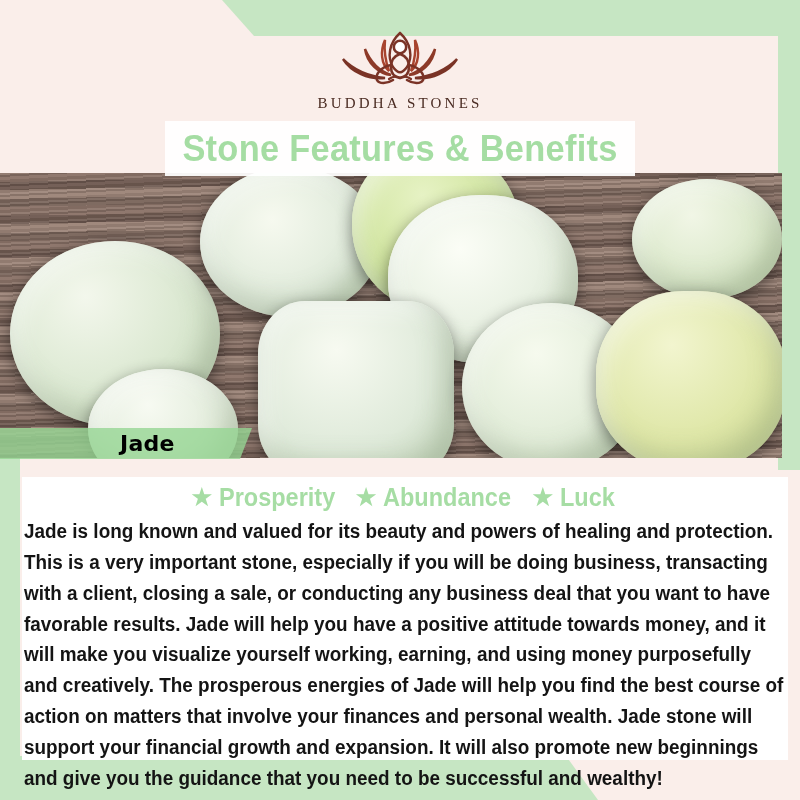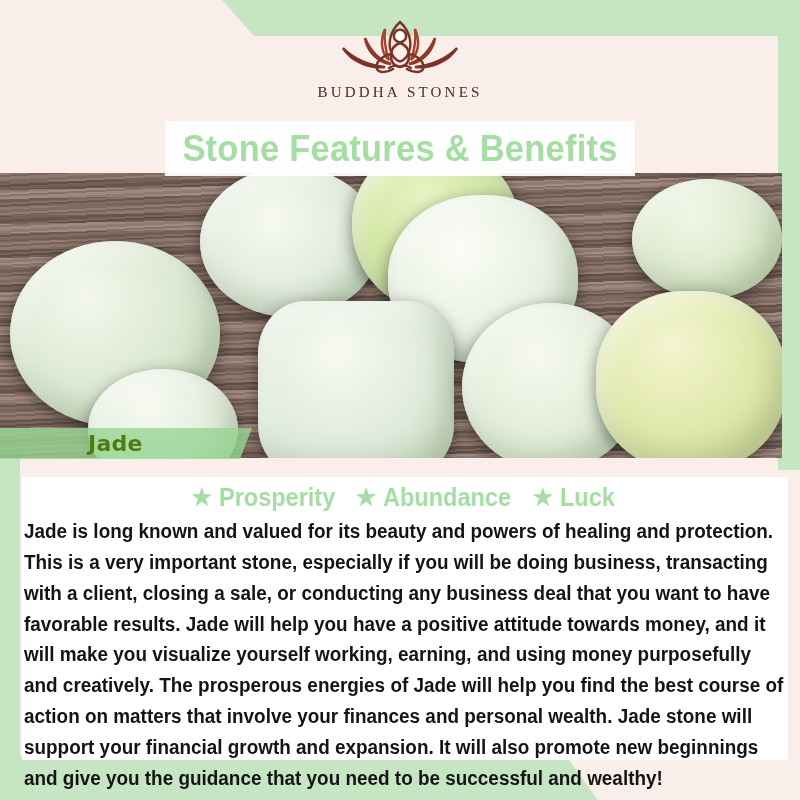--- a/index.html
+++ b/index.html
@@ -33,21 +33,21 @@
   }
   .band-left-photo {
     position:absolute; left:0; top:212px; width:38px; height:218px;
     background:#a9d5a7; opacity:.92;
   }
 
   
   .header {
     position:absolute; left:0; top:0; width:800px; height:175px;
     display:flex; flex-direction:column; align-items:center;
-    justify-content:flex-start; padding-top:16px; z-index:5;
+    justify-content:flex-start; padding-top:27px; z-index:5;
   }
   .logo-mark { width:150px; height:62px; display:block; }
   .logo-word {
     margin-top:6px;
     font-family:"Liberation Serif", serif;
     font-size:15px; letter-spacing:3.2px; color:#4a2b22; font-weight:400;
   }
 
   
   .title-banner {
@@ -107,23 +107,23 @@
         background:radial-gradient(circle at 40% 30%, #f1f6e6, #dae8c9 60%, #bed0a8); }
 
   
   .jade-banner {
     position:absolute; left:0; top:428px; width:252px; height:31px;
     background:rgba(150,214,147,.80);
     clip-path: polygon(0 0, 252px 0, 240px 31px, 0 31px);
     display:flex; align-items:center; z-index:7;
   }
   .jade-text {
-    margin-left:88px;
+    margin-left:120px;
     font-family:"DejaVu Sans", sans-serif;
-    font-weight:bold; font-size:22px; color:#4d7c0f; letter-spacing:.2px;
+    font-weight:bold; font-size:22px; color:#000000; letter-spacing:.2px;
   }
 
   
   .content {
     position:absolute; left:22px; top:477px; width:766px; height:283px;
     background:#ffffff; z-index:4;
   }
   .benefits {
     display:flex; align-items:center; justify-content:center;
     gap:13px; height:32px; margin-top:4px;

